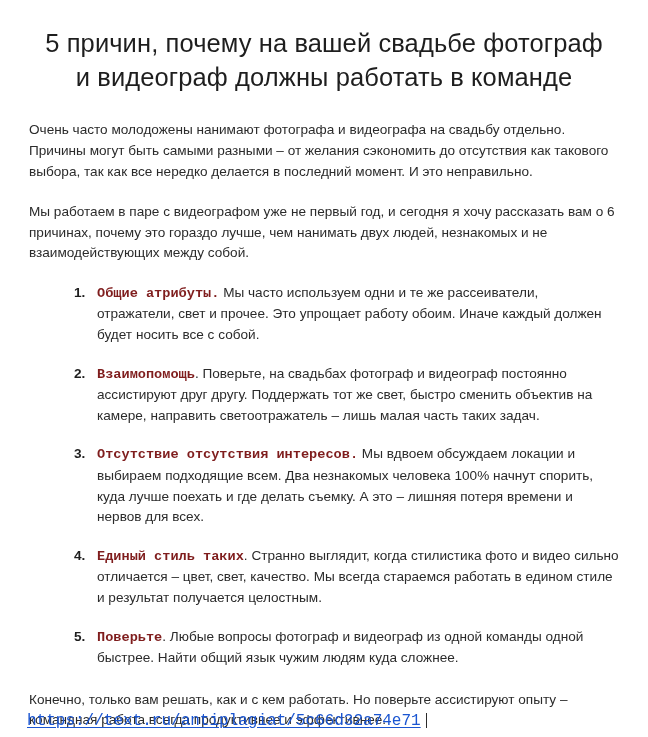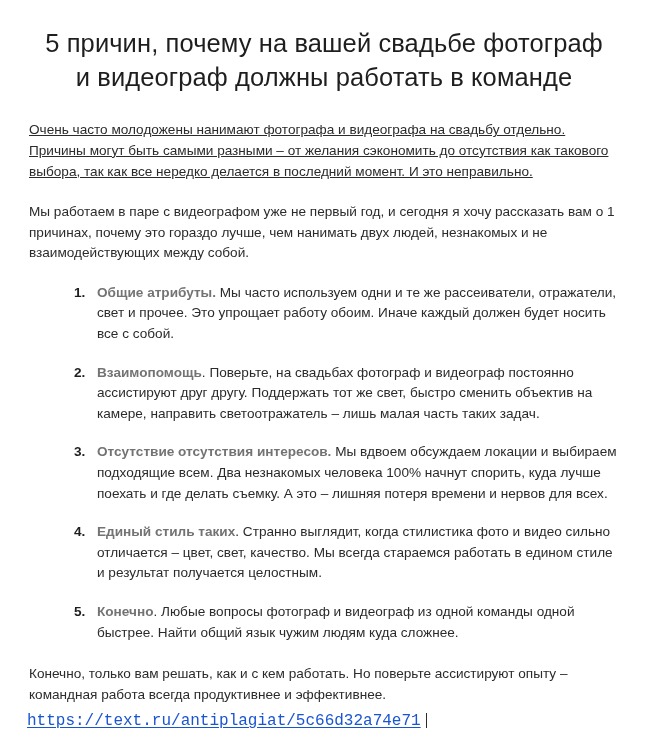--- a/index.html
+++ b/index.html
@@ -34,21 +34,21 @@
     letter-spacing: 0.1px;
   }
   .body-para {
     font-size: 13.6px;
     line-height: 20.6px;
     margin: 0;
     padding: 0;
     color: #2b2b2b;
     text-align: left;
   }
-  .para-intro-1 { margin-top: 26px; text-decoration: underline; }
+  .para-intro-1 { margin-top: 26px; }
   .para-intro-2 { margin-top: 20px; }
   .para-outro { margin-top: 21px; }
 
   ol.reasons {
     margin: 19px 0 0 0;
     padding: 0 0 0 45px;
     list-style: none;
     counter-reset: reason;
   }
   ol.reasons > li {
@@ -64,21 +64,22 @@
     counter-increment: reason;
     content: counter(reason) ".";
     position: absolute;
     left: 0;
     top: 0;
     font-weight: bold;
     color: #1e1e1e;
   }
   .lead {
     font-weight: bold;
-    color: #737373;
+    color: #7f1d1d;
+    font-family: Liberation Mono, monospace;
   }
   .link-line {
     position: absolute;
     left: 27px;
     top: 703px;
     font-size: 16px;
     line-height: 18px;
     white-space: nowrap;
     font-family: Liberation Mono, monospace;
   }
@@ -98,37 +99,37 @@
 </style>
 </head>
 <body>
 
 <div class="page">
 
   <h1 class="doc-title">5 причин, почему на вашей свадьбе фотограф и видеограф должны работать в команде</h1>
 
   <p class="body-para para-intro-1">Очень часто молодожены нанимают фотографа и видеографа на свадьбу отдельно. Причины могут быть самыми разными – от желания сэкономить до отсутствия как такового выбора, так как все нередко делается в последний момент. И это неправильно.</p>
 
-  <p class="body-para para-intro-2">Мы работаем в паре с видеографом уже не первый год, и сегодня я хочу рассказать вам о 1 причинах, почему это гораздо лучше, чем нанимать двух людей, незнакомых и не взаимодействующих между собой.</p>
+  <p class="body-para para-intro-2">Мы работаем в паре с видеографом уже не первый год, и сегодня я хочу рассказать вам о 6 причинах, почему это гораздо лучше, чем нанимать двух людей, незнакомых и не взаимодействующих между собой.</p>
 
   <ol class="reasons">
     <li>
       <span class="lead">Общие атрибуты.</span><span> Мы часто используем одни и те же рассеиватели, отражатели, свет и прочее. Это упрощает работу обоим. Иначе каждый должен будет носить все с собой.</span>
     </li>
     <li>
       <span class="lead">Взаимопомощь</span><span>. Поверьте, на свадьбах фотограф и видеограф постоянно ассистируют друг другу. Поддержать тот же свет, быстро сменить объектив на камере, направить светоотражатель – лишь малая часть таких задач.</span>
     </li>
     <li>
       <span class="lead">Отсутствие отсутствия интересов.</span><span> Мы вдвоем обсуждаем локации и выбираем подходящие всем. Два незнакомых человека 100% начнут спорить, куда лучше поехать и где делать съемку. А это – лишняя потеря времени и нервов для всех.</span>
     </li>
     <li>
       <span class="lead">Единый стиль таких</span><span>. Странно выглядит, когда стилистика фото и видео сильно отличается – цвет, свет, качество. Мы всегда стараемся работать в едином стиле и результат получается целостным.</span>
     </li>
     <li>
-      <span class="lead">Конечно</span><span>. Любые вопросы фотограф и видеограф из одной команды одной быстрее. Найти общий язык чужим людям куда сложнее.</span>
+      <span class="lead">Поверьте</span><span>. Любые вопросы фотограф и видеограф из одной команды одной быстрее. Найти общий язык чужим людям куда сложнее.</span>
     </li>
   </ol>
 
   <p class="body-para para-outro">Конечно, только вам решать, как и с кем работать. Но поверьте ассистируют опыту – командная работа всегда продуктивнее и эффективнее.</p>
 
   <div class="link-line">
     <a class="doc-link" href="#">https://text.ru/antiplagiat/5c66d32a74e71</a><span class="caret"></span>
   </div>
 
 </div>

